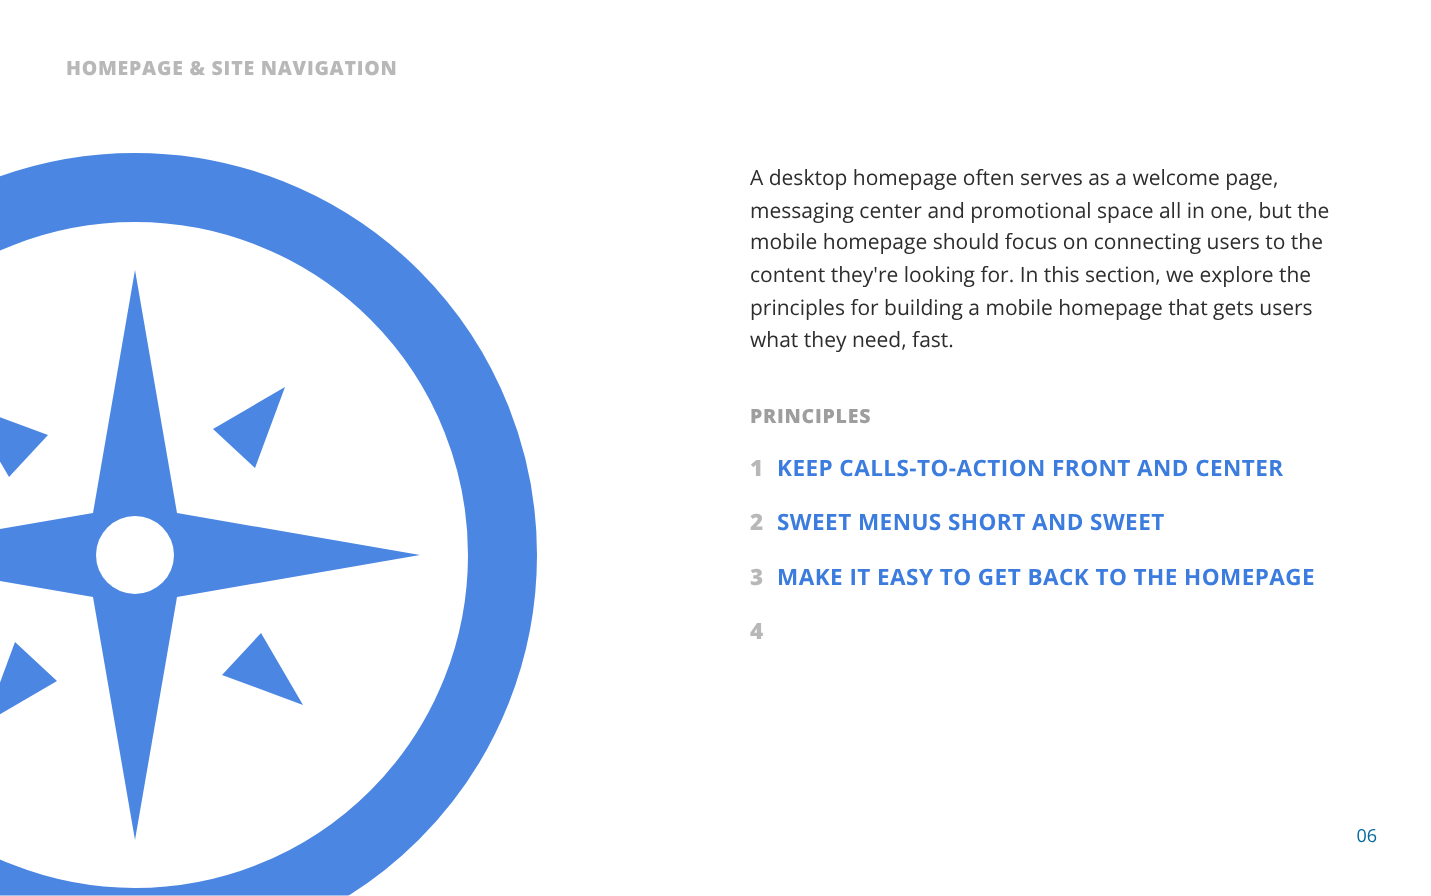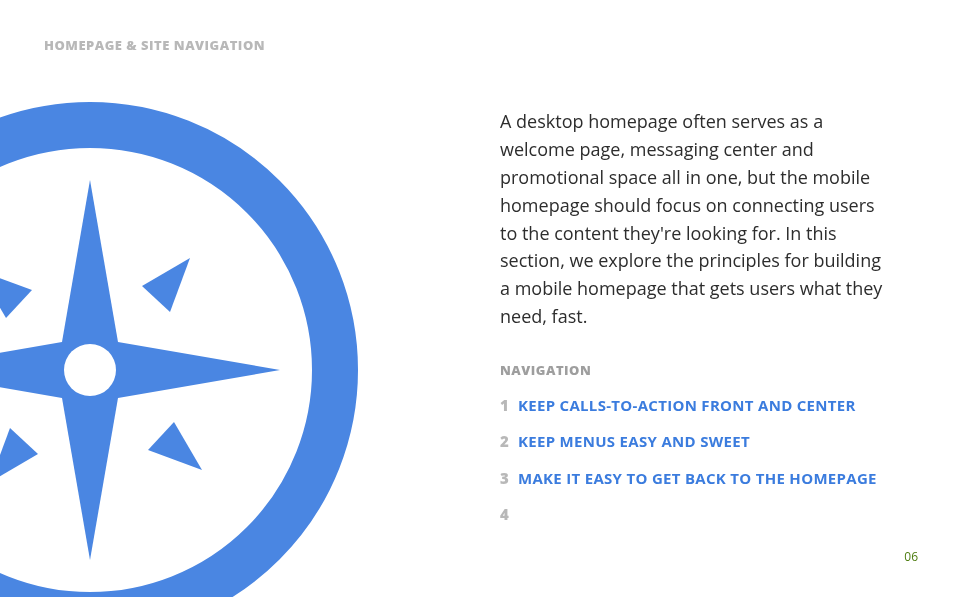--- a/index.html
+++ b/index.html
@@ -25,21 +25,21 @@
       width: 560px;
       height: 560px;
     }
     .content {
       position: absolute;
       top: 108px;
       left: 500px;
       width: 390px;
     }
     .intro {
-      font-size: 18px;
+      font-size: 14px;
       line-height: 1.55;
       color: #2d2d2d;
       margin-bottom: 30px;
     }
     .principles-heading {
       font-size: 13px;
       font-weight: 800;
       letter-spacing: 0.5px;
       color: #9e9e9e;
       margin-bottom: 16px;
@@ -62,21 +62,21 @@
       font-weight: 700;
       color: #3b7cde;
       line-height: 1.35;
       letter-spacing: 0.3px;
     }
     .page-num {
       position: absolute;
       bottom: 32px;
       right: 36px;
       font-size: 12px;
-      color: #4d7c0f;
+      color: #0369a1;
     }
   </style>
 </head>
 <body>
 
 <div class="header">HOMEPAGE &amp; SITE NAVIGATION</div>
 
 <div class="compass">
   <svg viewBox="0 0 560 560" width="560" height="560">
 
@@ -97,29 +97,29 @@
       <polygon points="168,180 222,200 196,228"></polygon>
     </g>
 
     <circle cx="280" cy="280" r="26" fill="#ffffff"></circle>
   </svg>
 </div>
 
 <div class="content">
   <p class="intro">A desktop homepage often serves as a welcome page, messaging center and promotional space all in one, but the mobile homepage should focus on connecting users to the content they're looking for. In this section, we explore the principles for building a mobile homepage that gets users what they need, fast.</p>
 
-  <div class="principles-heading">NAVIGATION</div>
+  <div class="principles-heading">PRINCIPLES</div>
 
   <div class="principle">
     <div class="principle-num">1</div>
     <div class="principle-text">KEEP CALLS-TO-ACTION FRONT AND CENTER</div>
   </div>
   <div class="principle">
     <div class="principle-num">2</div>
-    <div class="principle-text">KEEP MENUS EASY AND SWEET</div>
+    <div class="principle-text">SWEET MENUS SHORT AND SWEET</div>
   </div>
   <div class="principle">
     <div class="principle-num">3</div>
     <div class="principle-text">MAKE IT EASY TO GET BACK TO THE HOMEPAGE</div>
   </div>
   <div class="principle">
     <div class="principle-num">4</div>
   </div>
 </div>
 

